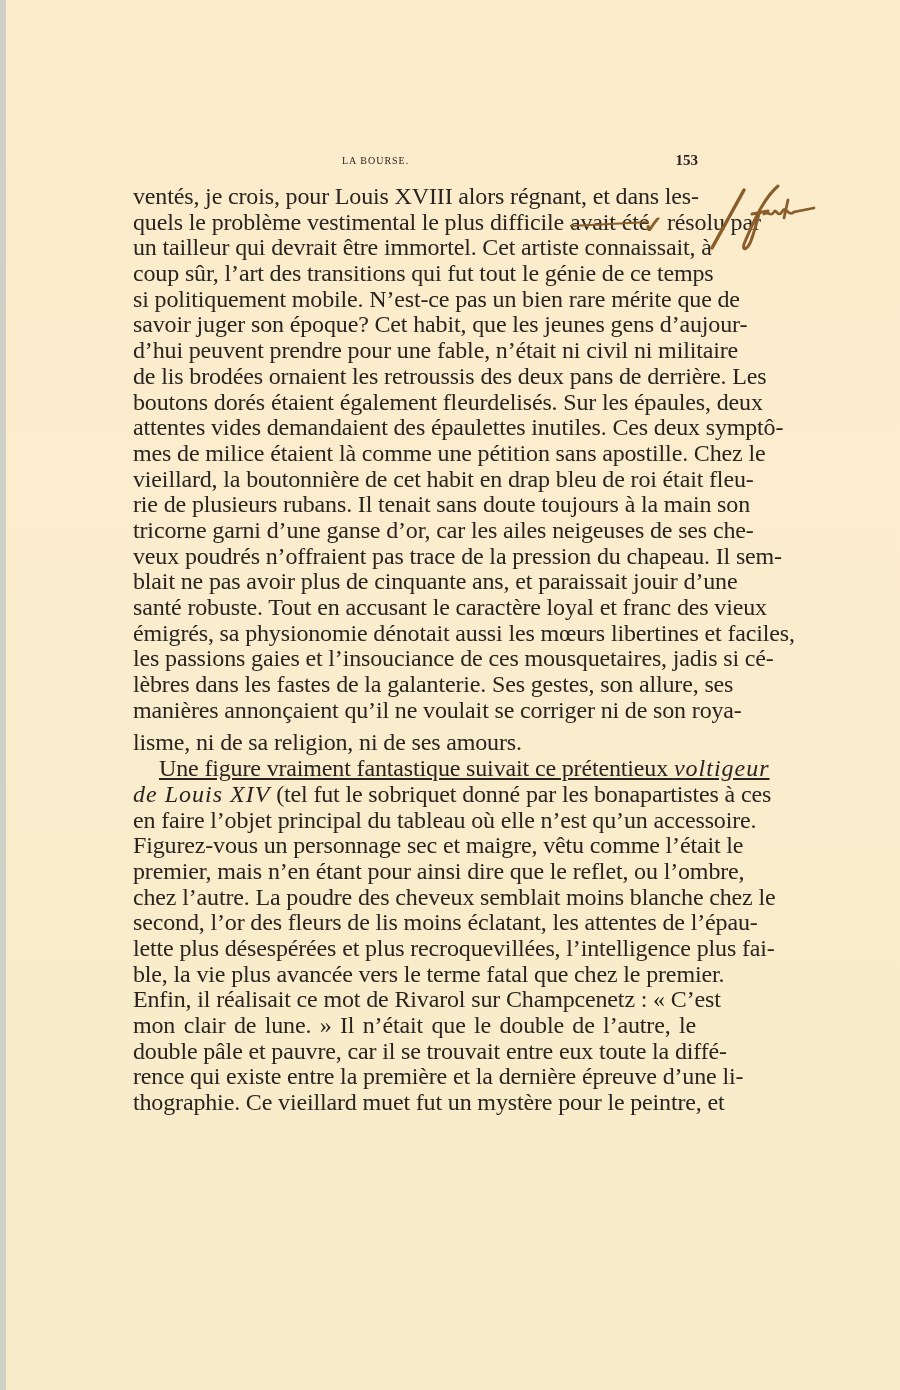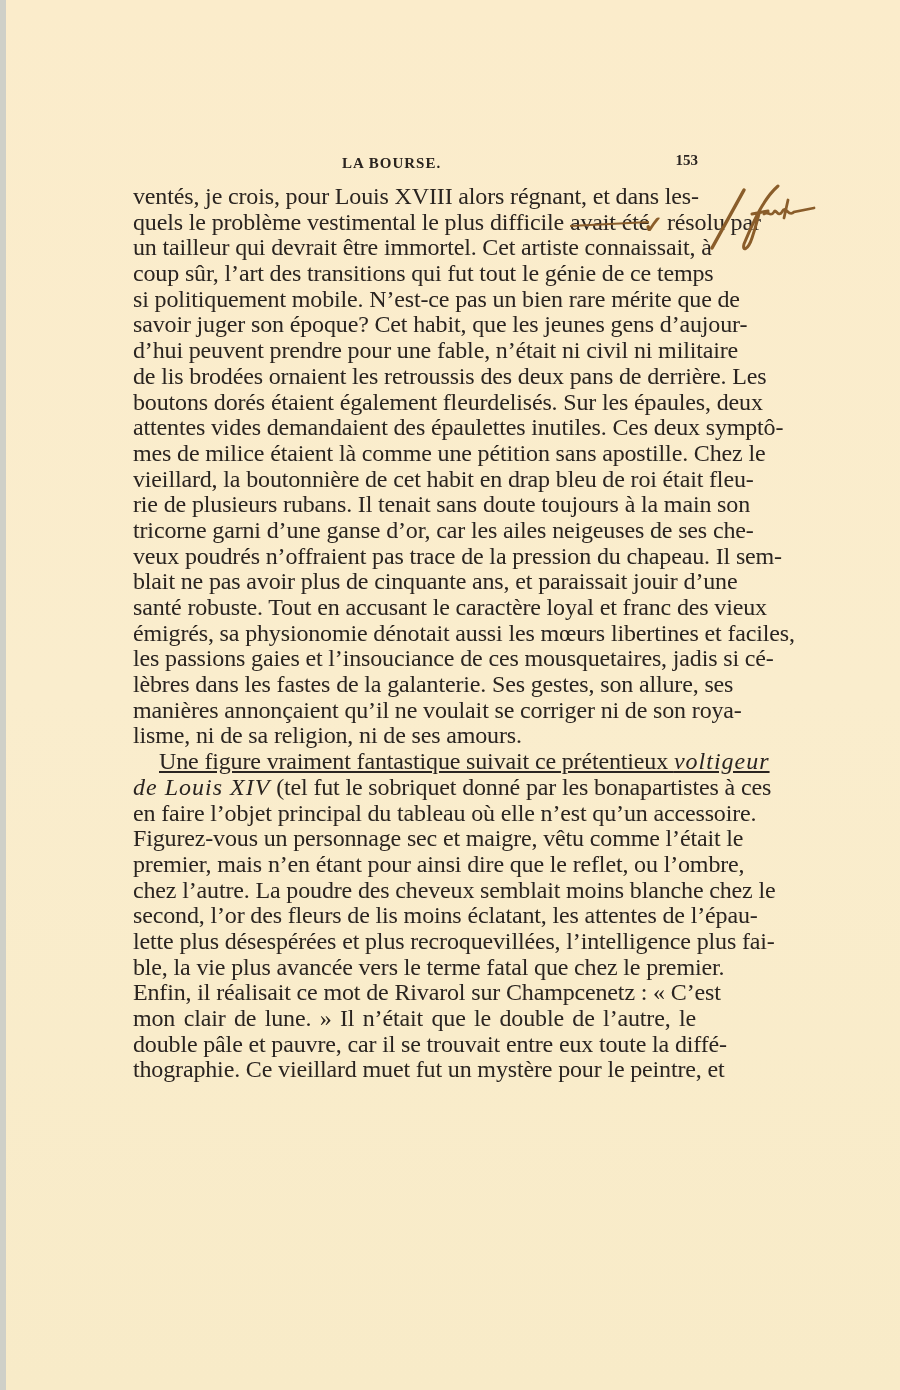--- a/index.html
+++ b/index.html
@@ -16,38 +16,38 @@
   }
   .left-edge {
     position: absolute; left: 0; top: 0; width: 6px; height: 1390px;
     background: #cfd0c8;
   }
   .running-head {
     position: absolute; top: 155px; left: 131px; width: 567px; height: 24px;
   }
   .rh-title {
     position: absolute; left: 211px; top: 0;
-    font-size: 15px; font-weight: bold; letter-spacing: 1px;
+    font-size: 10px; font-weight: normal; letter-spacing: 1px;
   }
   .rh-folio {
     position: absolute; right: 0; top: -3px;
     font-size: 15px; font-weight: bold;
   }
   .body-text {
     position: absolute; top: 184px; left: 133px; width: 563px;
   }
   .line {
     height: 25.7px; line-height: 25.7px;
     font-size: 24px;
     white-space: nowrap;
     text-align: justify;
     text-align-last: justify;
     letter-spacing: -0.15px;
   }
-  .line.last { text-align-last: left; }
+  .line.last { text-align-last: left; margin-top: 7px; }
   .line.indent { padding-left: 26px; text-decoration: underline; }
   .it { font-style: italic; letter-spacing: 1px; }
   .strike {
     position: relative;
   }
   .strike::after {
     content: ""; position: absolute; left: 0; right: 0; top: 55%;
     height: 2px; background: #8a5d2a; transform: rotate(-3deg);
   }
   .check {
@@ -98,20 +98,21 @@
     <div class="line">en faire l’objet principal du tableau où elle n’est qu’un accessoire.</div>
     <div class="line">Figurez-vous un personnage sec et maigre, vêtu comme l’était le</div>
     <div class="line">premier, mais n’en étant pour ainsi dire que le reflet, ou l’ombre,</div>
     <div class="line">chez l’autre. La poudre des cheveux semblait moins blanche chez le</div>
     <div class="line">second, l’or des fleurs de lis moins éclatant, les attentes de l’épau-</div>
     <div class="line">lette plus désespérées et plus recroquevillées, l’intelligence plus fai-</div>
     <div class="line">ble, la vie plus avancée vers le terme fatal que chez le premier.</div>
     <div class="line">Enfin, il réalisait ce mot de Rivarol sur Champcenetz : « C’est</div>
     <div class="line">mon clair de lune. » Il n’était que le double de l’autre, le</div>
     <div class="line">double pâle et pauvre, car il se trouvait entre eux toute la diffé-</div>
+    <div class="line">rence qui existe entre la première et la dernière épreuve d’une li-</div>
     <div class="line">thographie. Ce vieillard muet fut un mystère pour le peintre, et</div>
   </div>
 
 <svg class="annotation" viewBox="0 0 120 80" width="120" height="80">
   <path d="M10 70 L42 12" stroke="#8a5d2a" stroke-width="3.5" stroke-linecap="round" fill="none"></path>
   <path d="M76 8 C62 20 52 42 42 66 C40 74 46 72 50 60 C54 48 56 40 58 32 M50 36 L66 33" stroke="#8a5d2a" stroke-width="3" stroke-linecap="round" fill="none"></path>
   <path d="M62 36 C66 32 68 40 72 34 C74 30 76 40 80 34 C84 26 86 40 92 34 L112 30 M86 22 L82 40" stroke="#8a5d2a" stroke-width="2.8" stroke-linecap="round" fill="none"></path>
 </svg>
 
 </body></html>

